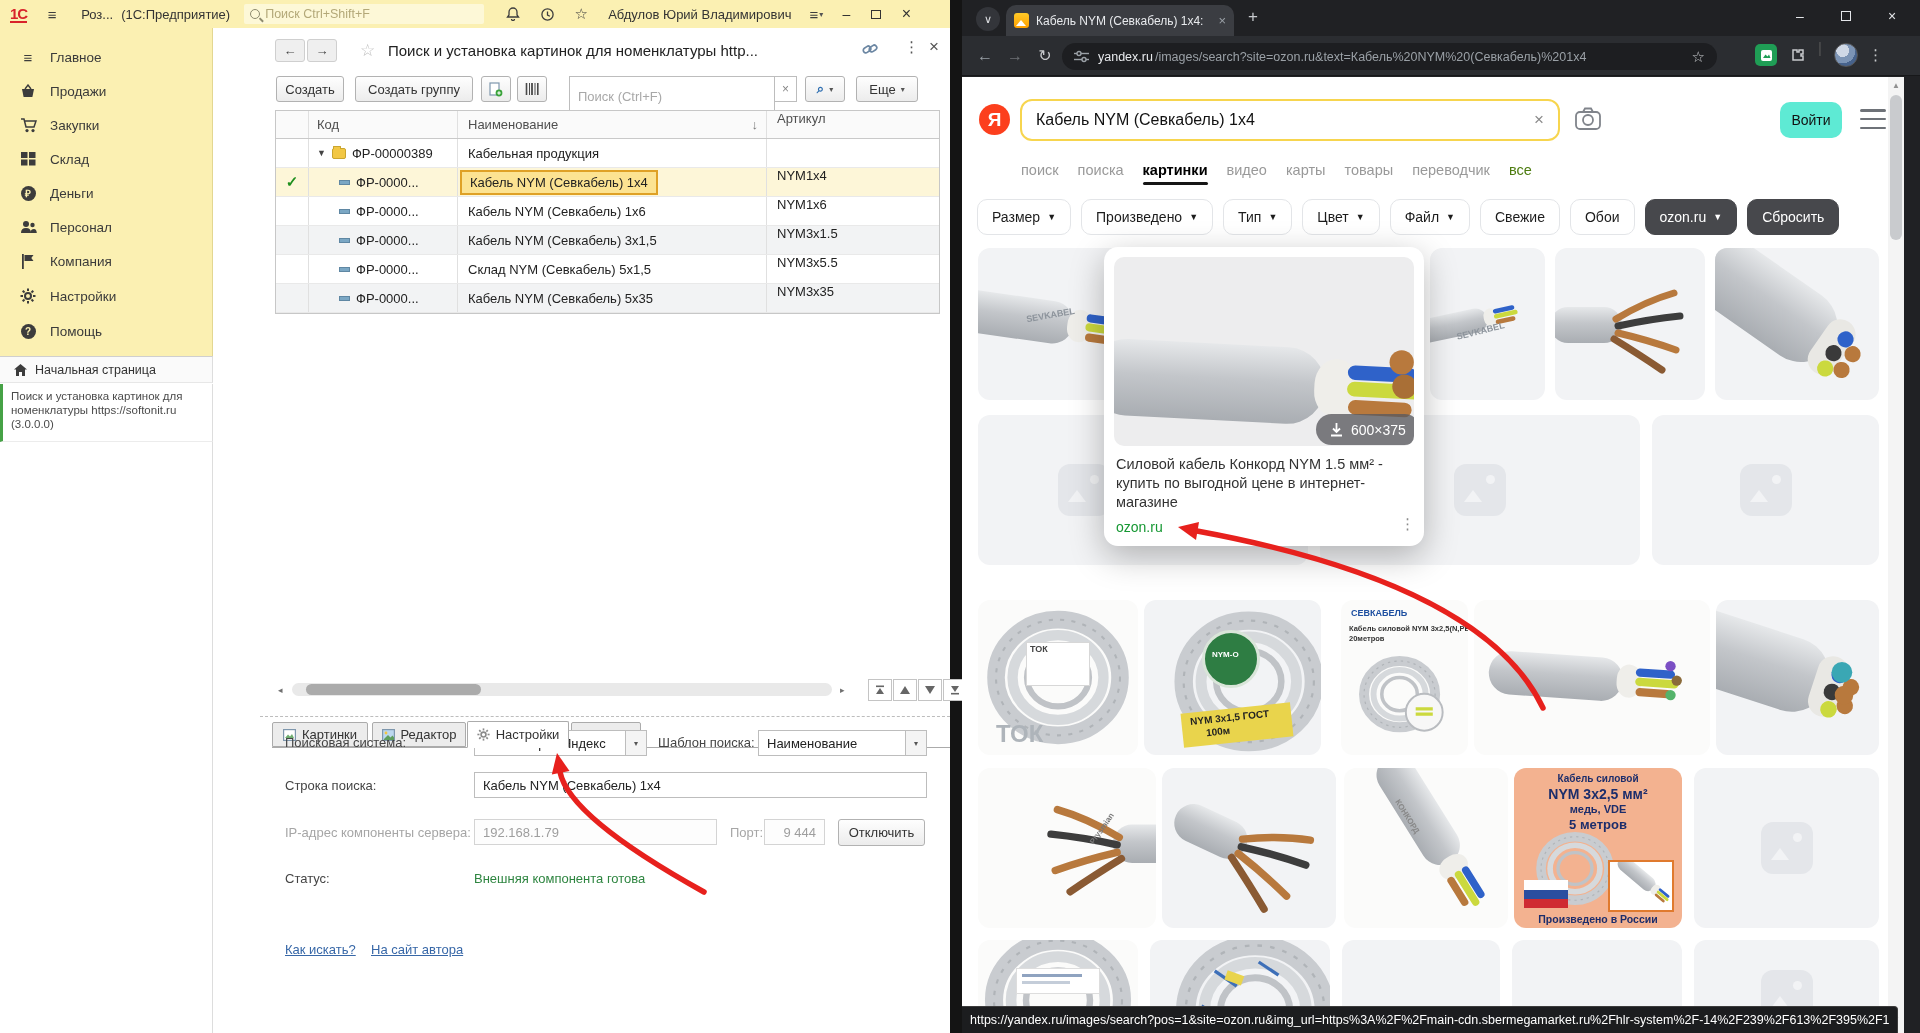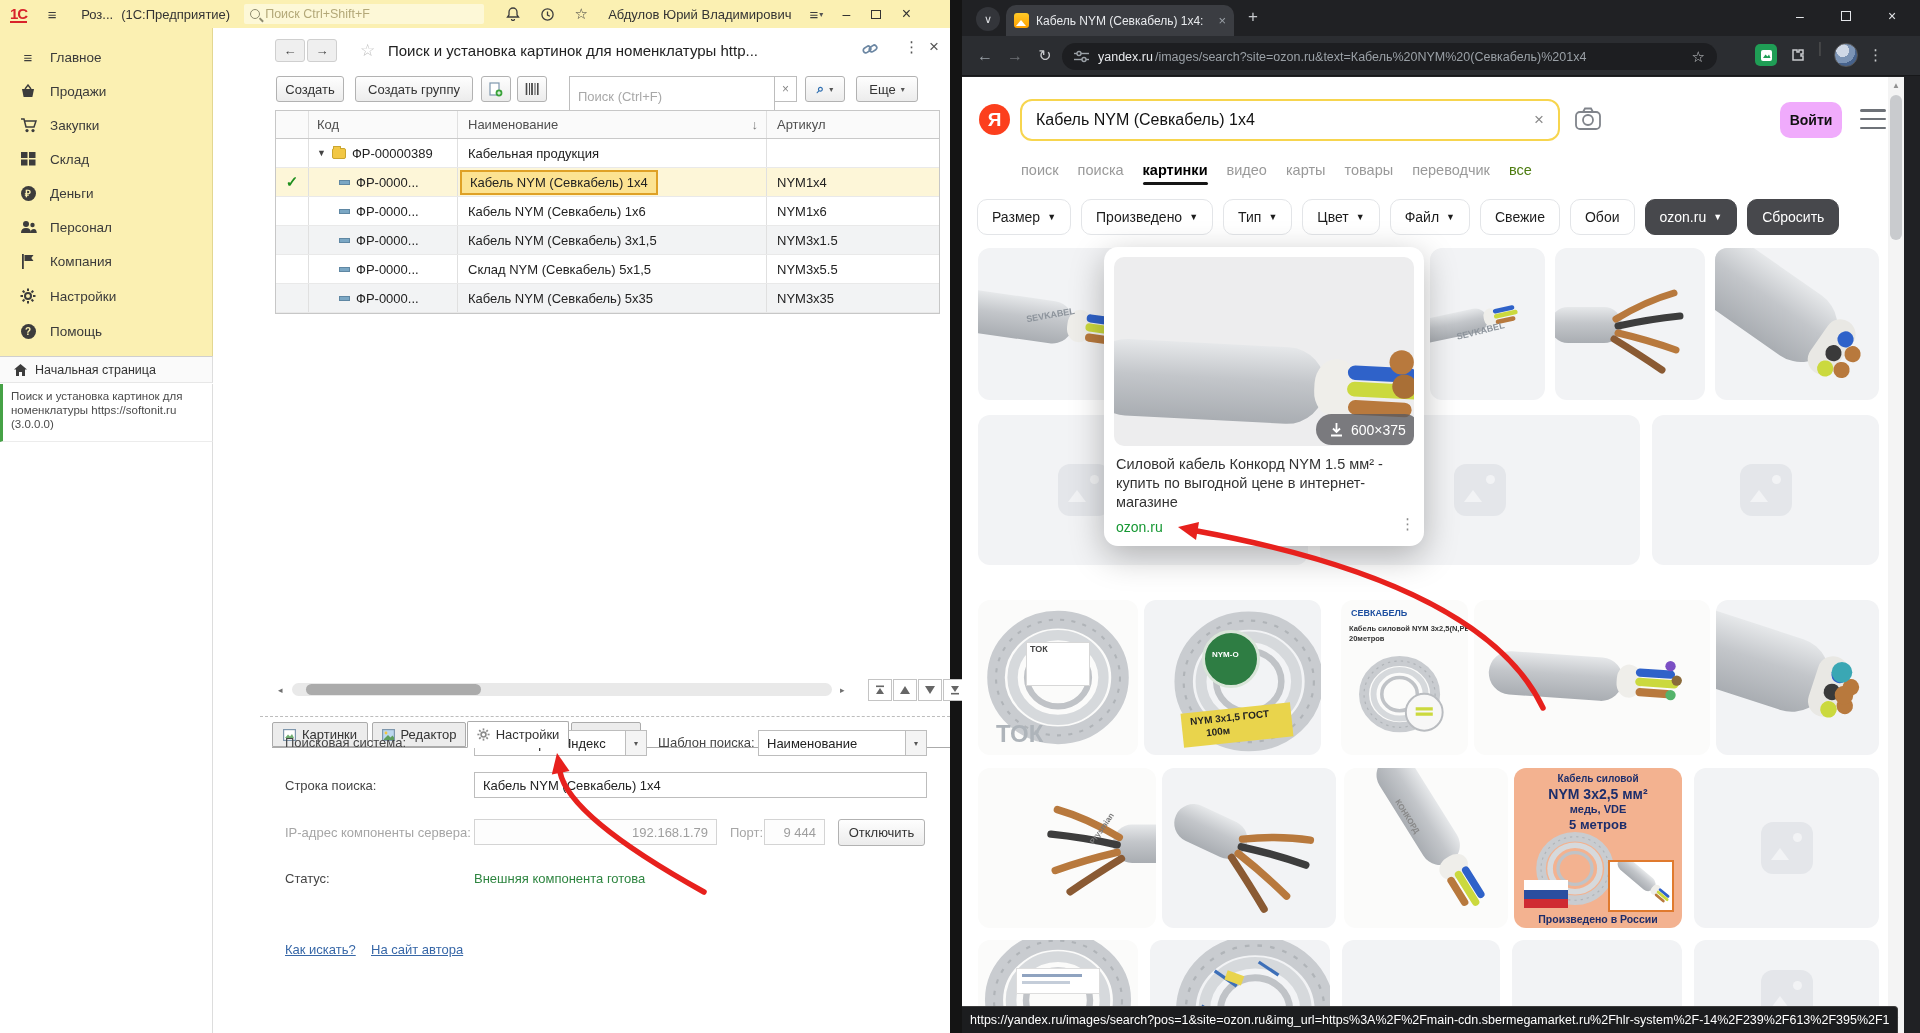--- a/index.html
+++ b/index.html
@@ -38,21 +38,21 @@
   .caret { font-size:8px; color:#555; }
 
   .tbl { position:absolute; left:275px; top:110px; width:665px; border:1px solid #c7c7c7; font-size:13px; color:#222; }
   .tbl-head { display:flex; height:28px; background:#fafafa; border-bottom:1px solid #c9c9c9; color:#4f4f4f; }
   .tbl-row { display:flex; height:29px; border-bottom:1px solid #e9e9e9; background:#fff; }
   .tbl-row.alt { background:#f2f3f4; }
   .tbl-row.sel { background:#fdf6d8; }
   .c-status { width:33px; border-right:1px solid #e0e0e0; display:flex; align-items:center; justify-content:center; }
   .c-code { width:149px; border-right:1px solid #e0e0e0; display:flex; align-items:center; padding-left:8px; gap:6px; overflow:hidden; white-space:nowrap; }
   .c-name { width:309px; border-right:1px solid #e0e0e0; display:flex; align-items:center; padding-left:10px; overflow:hidden; white-space:nowrap; }
-  .c-art  { width:172px; display:flex; align-items:center; padding-left:10px; }
+  .c-art  { width:172px; display:flex; align-items:flex-start; padding-left:10px; }
   .folder { width:14px; height:11px; background:#f2c744; border:1px solid #caa52e; border-radius:2px; position:relative; }
   .folder::before { content:""; position:absolute; left:0; top:-3px; width:6px; height:2px; background:#f2c744; border:1px solid #caa52e; border-bottom:none; border-radius:1px 1px 0 0; }
   .dashico { width:11px; height:5px; background:#7ba7c4; border:1px solid #5f87a3; }
   .name-sel { background:#fce392; border:2px solid #dfa126; height:25px; display:flex; align-items:center; padding:0 8px; margin-left:2px; }
   .check { color:#1e8f1e; font-size:15px; font-weight:bold; }
 
   .hscroll { position:absolute; left:275px; top:655px; width:540px; height:13px; background:#e9e9e9; border-radius:7px; }
   .hthumb { position:absolute; left:14px; top:1px; width:175px; height:11px; background:#ababab; border-radius:6px; }
   .scr-arrow { position:absolute; font-size:9px; color:#707070; top:657px; }
   .navbtn { position:absolute; top:651px; width:24px; height:22px; background:#fff; border:1px solid #c4c4c4; display:flex; align-items:center; justify-content:center; }
@@ -86,21 +86,21 @@
   .url-rest { font-size:12.5px; color:#9aa0a6; white-space:nowrap; overflow:hidden; flex:1; }
   .ext-ico { width:22px; height:22px; border-radius:5px; display:flex; align-items:center; justify-content:center; }
   .avatar { width:24px; height:24px; border-radius:50%; background:radial-gradient(circle at 35% 30%, #cfd8e6 0 30%, #7c94b5 31% 60%, #46628c 61% 100%); border:1px solid #555; }
 
   .page { position:absolute; left:0; top:77px; width:942px; height:956px; background:#fff; overflow:hidden; }
   .ya-logo { position:absolute; left:17px; top:27px; width:31px; height:31px; border-radius:50%; background:#fc3f1d; color:#fff; font-weight:bold; font-size:19px; display:flex; align-items:center; justify-content:center; }
   .ya-search { position:absolute; left:58px; top:22px; width:540px; height:42px; border:2px solid #f7d54e; border-radius:12px; background:#fff; display:flex; align-items:center; padding:0 14px; }
   .ya-search input { flex:1; border:none; outline:none; font-size:16px; color:#111; font-family:"Liberation Sans",sans-serif; background:transparent; }
   .ya-x { color:#8a8a8a; font-size:17px; }
   .ya-cam { position:absolute; left:613px; top:30px; width:26px; height:26px; }
-  .ya-login { position:absolute; left:818px; top:25px; width:62px; height:36px; background:#f0abfc; border-radius:10px; font-size:14px; color:#111; display:flex; align-items:center; justify-content:center;font-weight:bold; }
+  .ya-login { position:absolute; left:818px; top:25px; width:62px; height:36px; background:#5eead4; border-radius:10px; font-size:14px; color:#111; display:flex; align-items:center; justify-content:center; }
   .ya-burger { position:absolute; left:898px; top:32px; width:26px; height:20px; display:flex; flex-direction:column; justify-content:space-between; }
   .ya-burger i { height:2.5px; background:#6e7278; border-radius:2px; }
   .ya-tabs { position:absolute; left:59px; top:85px; display:flex; gap:19px; font-size:14.5px; color:#999;align-items:flex-end; }
   .ya-tab.active { color:#000; font-weight:bold; position:relative; }
   .ya-tab.active::after { content:""; position:absolute; left:0; right:0; bottom:-7px; height:3px; background:#161616; border-radius:2px; }
   .filters { position:absolute; left:15px; top:122px; display:flex; gap:10px; }
   .fpill { height:36px; border:1px solid #e3e5e8; border-radius:10px; background:#fff; display:flex; align-items:center; padding:0 14px; gap:7px; font-size:14px; color:#1c1c1c; }
   .fpill .chv { font-size:9px; color:#1c1c1c; }
   .fpill.dark { background:#47484c; border-color:#47484c; color:#fff; }
   .fpill.dark .chv { color:#fff; }
@@ -529,21 +529,21 @@
         <span class="val">Наименование</span>
         <span class="dd">
             <span class="caret">▾</span>
           </span>
       </div>
 
       <span class="lbl1c" style="left:71px;top:750px">Строка поиска:</span>
       <input class="inp1c abs" style="left: 260px; top: 744px; width: 453px; height: 26px; padding: 0px 8px;" value="Кабель NYM (Севкабель) 1х4">
 
       <span class="lbl1c dis" style="left:71px;top:797px">IP-адрес компоненты сервера:</span>
-      <input class="inp1c abs" style="left: 260px; top: 791px; width: 243px; height: 26px; padding: 0px 8px; color: rgb(158, 158, 158); border-color: rgb(212, 212, 212); background: rgb(253, 253, 253); text-align: right;" disabled="" value="192.168.1.79">
+      <input class="inp1c abs" style="left: 260px; top: 791px; width: 243px; height: 26px; padding: 0px 8px; color: rgb(158, 158, 158); border-color: rgb(212, 212, 212); background: rgb(253, 253, 253);" disabled="" value="192.168.1.79">
       <span class="lbl1c dis" style="left:516px;top:797px">Порт:</span>
       <input class="inp1c abs" style="left: 550px; top: 791px; width: 61px; height: 26px; padding: 0px 8px; color: rgb(158, 158, 158); border-color: rgb(212, 212, 212); background: rgb(253, 253, 253); text-align: right;" disabled="" value="9 444">
       <div class="btn1c abs" style="left:624px;top:791px;width:87px;height:27px">
           <span>Отключить</span>
         </div>
 
       <span class="lbl1c" style="left:71px;top:843px">Статус:</span>
       <span class="status-ok abs" style="left:260px;top:843px">Внешняя компонента готова</span>
 
       <a class="link1c abs" style="left:71px;top:875px">Как искать?</a>

